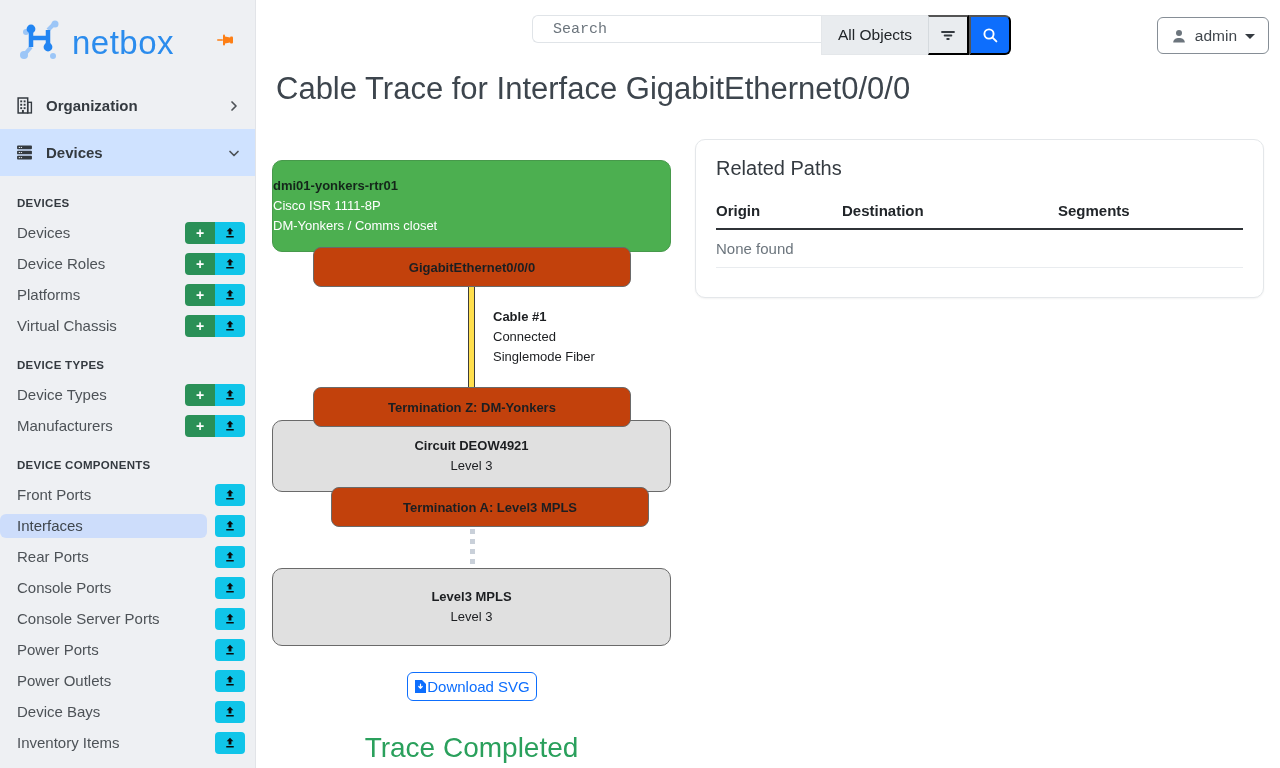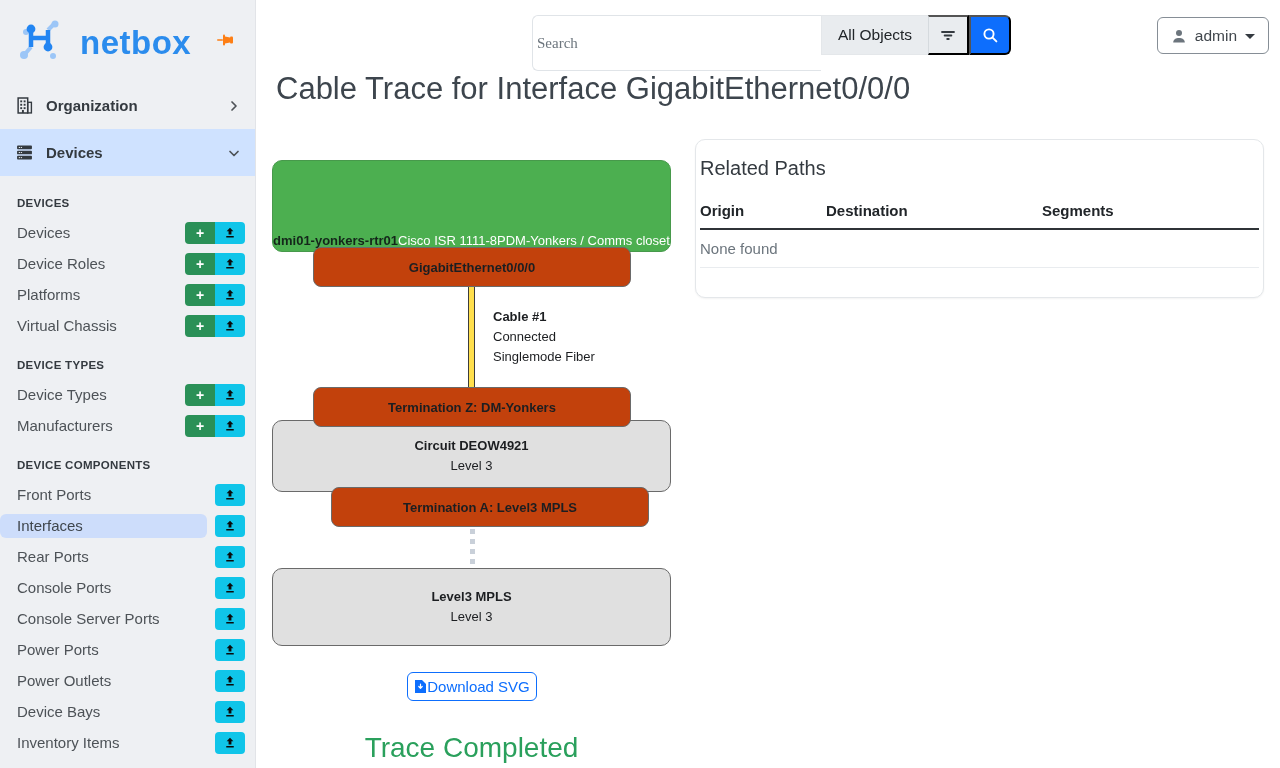--- a/index.html
+++ b/index.html
@@ -8,21 +8,21 @@
     font-family: "Liberation Sans", sans-serif;
     background:#fff; color:#212529; overflow:hidden; position:relative;
   }
 
   
   .sidebar {
     position:absolute; left:0; top:0; width:256px; height:768px;
     background:#eef0f3; border-right:1px solid #e2e4e8;
   }
   .logo-row { display:flex; align-items:center; padding:15px 20px 12px 17px; height:82px; }
-  .wordmark { font-size:33px; font-weight:bold; color:#2b8ced; margin-left:17px; letter-spacing:.5px; }
+  .wordmark { font-size:33px; font-weight:normal; color:#2b8ced; margin-left:9px; letter-spacing:.5px; }
   .pin { margin-left:auto; margin-top:-6px; }
 
   .nav-item { display:flex; align-items:center; height:47px; padding:0 15px 0 16px; gap:13px; cursor:pointer; }
   .nav-item .nav-label { font-size:15px; font-weight:bold; color:#343a40; }
   .nav-item.active { background:#cfe2ff; }
   .nav-item .chev { margin-left:auto; display:flex; }
 
   .groups { padding-top:12px; }
   .group { margin-bottom:9px; }
   .group-header { font-size:11.5px; font-weight:bold; color:#343a40; letter-spacing:.3px; padding:9px 0 8px 17px; }
@@ -37,23 +37,23 @@
   .mini-btn { width:30px; height:22px; display:flex; align-items:center; justify-content:center; cursor:pointer; }
   .add-btn { background:#2a9057; color:#fff; font-weight:bold; font-size:14px; border-radius:4px 0 0 4px; line-height:1; }
   .up-btn { background:#10c5e9; border-radius:0 4px 4px 0; }
   .up-btn.solo { border-radius:4px; }
 
   
   .main { position:absolute; left:256px; top:0; width:1024px; height:768px; background:#fff; }
 
   .search-wrap { position:absolute; left:276px; top:15px; height:40px; display:flex; }
   .search-input {
-    width:289px; height:56px; border:1px solid #e0e4e8; border-right:none;
-    border-radius:6px 0 0 6px; padding:0 4px; font-size:15px; color:#212529;
-    font-family:Liberation Serif, serif; outline:none;
+    width:289px; height:28px; border:1px solid #e0e4e8; border-right:none;
+    border-radius:6px 0 0 6px; padding:0 20px; font-size:15px; color:#212529;
+    font-family:Liberation Mono, monospace; outline:none;
   }
   .search-input::placeholder { color:#6c757d; }
   .scope-btn {
     background:#e9ecef; display:flex; align-items:center; padding:0 16px;
     font-size:15.5px; color:#212529; border:1px solid #e4e7ea; border-right:none; cursor:pointer;
   }
   .filter-btn { width:41px; background:#e9ecef; border-left:1px solid #d5dade; display:flex; align-items:center; justify-content:center; cursor:pointer; }
   .search-btn { width:42px; background:#0d6efd; border-radius:0 6px 6px 0; display:flex; align-items:center; justify-content:center; cursor:pointer; }
 
   .user-btn {
@@ -62,21 +62,21 @@
     font-size:15.5px; color:#40464c; cursor:pointer;
   }
   .caret-down { width:0; height:0; border-left:5px solid transparent; border-right:5px solid transparent; border-top:5px solid #343a40; margin-top:2px; }
 
   .page-title { position:absolute; left:20px; top:71px; font-size:31px; font-weight:400; color:#3d454d; }
 
   
   .dev-box {
     position:absolute; left:16px; top:160px; width:399px; height:92px;
     background:#4caf50; border:1px solid #47994b; border-radius:10px;
-    display:flex; flex-direction:row; align-items:flex-end; justify-content:center;
+    display:flex; flex-direction:column; align-items:flex-start; justify-content:center;
     font-size:13px; line-height:20px;
   }
   .dev-box .dev-name { font-weight:bold; color:#14261a; }
   .dev-box .dev-sub { color:#fff; }
 
   .t-box {
     position:absolute; left:57px; width:318px; height:40px;
     background:#c2410c; border:1px solid #6a6a6a; border-radius:8px;
     display:flex; align-items:center; justify-content:center;
     font-weight:bold; font-size:13px; color:#1c1e21; z-index:3;
@@ -116,21 +116,21 @@
 
   .trace-status {
     position:absolute; left:16px; top:732px; width:399px; text-align:center;
     font-size:28px; color:#2aa05c;
   }
 
   
   .card {
     position:absolute; left:439px; top:139px; width:569px; height:159px;
     background:#fff; border:1px solid #e4e7ea; border-radius:10px;
-    box-shadow:0 1px 2px rgba(0,0,0,.05); padding:17px 4px;
+    box-shadow:0 1px 2px rgba(0,0,0,.05); padding:17px 20px;
   }
   .card-title { font-size:20px; font-weight:400; color:#343a40; margin-bottom:12px; }
   .rp-table { width:100%; border-collapse:collapse; font-size:15px; table-layout:fixed; }
   .rp-table th {
     text-align:left; font-weight:bold; color:#212529;
     padding:10px 0 9px 0; border-bottom:2px solid #2f3337;
   }
   .rp-table th.c1 { width:126px; } .rp-table th.c2 { width:216px; }
   .rp-table td { color:#6c757d; padding:10px 0; border-bottom:1px solid #e9ecef; }
 </style>

